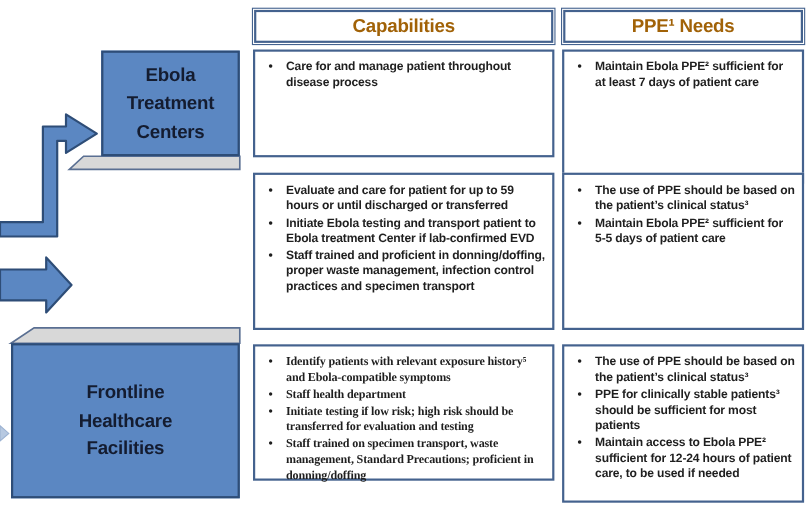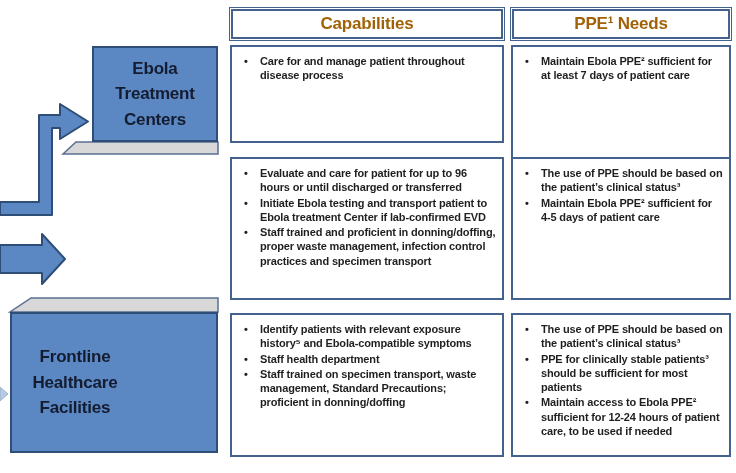--- a/index.html
+++ b/index.html
@@ -15,21 +15,21 @@
   }
   html,body{margin:0;padding:0;background:#fff;}
   .stage{
     position:relative;width:736px;height:473px;background:#ffffff;overflow:hidden;
     font-family:"Liberation Sans","DejaVu Sans",sans-serif;
   }
   .underlay{position:absolute;left:0;top:0;width:736px;height:473px;}
   
   .tier{
     position:absolute;background:var(--tier-fill);border:2px solid var(--tier-border);
-    box-sizing:border-box;display:flex;align-items:center;justify-content:flex-start;text-align:center;
+    box-sizing:border-box;display:flex;align-items:center;justify-content:center;text-align:center;
   }
   .tier-label{
     font-weight:bold;font-size:17px;line-height:1.5;color:var(--text-dark);
     max-width:126px;letter-spacing:-0.2px;
   }
   .tier1{left:92px;top:46px;width:126px;height:96px;}
   .tier2{left:63px;top:154px;width:155px;height:145px;}
   .tier3{left:10px;top:312px;width:208px;height:141px;}
   
   .hdr{
@@ -50,21 +50,21 @@
     position:relative;padding-left:24px;margin:0 0 1px 0;
     font-size:11px;font-weight:600;line-height:1.3;color:var(--body-text);letter-spacing:-0.15px;
   }
   .cbox li::before{
     content:"\2022";position:absolute;left:8px;top:0;font-size:11px;color:var(--body-text);
   }
   .c1{left:230px;top:45px;width:274px;height:98px;}
   .p1{left:511px;top:45px;width:220px;height:122px;}
   .c2{left:230px;top:157px;width:274px;height:143px;}
   .p2{left:511px;top:157px;width:220px;height:143px;}
-  .c3{left:230px;top:313px;width:274px;height:144px;}
+  .c3{left:230px;top:313px;width:274px;height:124px;font-family:Liberation Serif, serif;}
   .p3{left:511px;top:313px;width:220px;height:144px;}
 </style>
 </head>
 <body>
 
 <div class="stage">
 
   <svg class="underlay" width="736" height="473" viewBox="0 0 736 473">
 
     <polygon points="76,142 218,142 218,154 63,154" style="fill:var(--step-face);stroke:var(--step-edge);stroke-width:1.5"></polygon>
@@ -97,36 +97,37 @@
     </ul>
   </div>
   <div class="cbox p1">
     <ul>
       <li>Maintain Ebola PPE² sufficient for at least 7 days of patient care</li>
     </ul>
   </div>
 
   <div class="cbox c2">
     <ul>
-      <li>Evaluate and care for patient for up to 96 hours or until discharged or transferred</li>
+      <li>Evaluate and care for patient for up to 59 hours or until discharged or transferred</li>
       <li>Initiate Ebola testing and transport patient to Ebola treatment Center if lab-confirmed EVD</li>
       <li>Staff trained and proficient in donning/doffing, proper waste management, infection control practices and specimen transport</li>
     </ul>
   </div>
   <div class="cbox p2">
     <ul>
       <li>The use of PPE should be based on the patient’s clinical status³</li>
-      <li>Maintain Ebola PPE² sufficient for 4-5 days of patient care</li>
+      <li>Maintain Ebola PPE² sufficient for 5-5 days of patient care</li>
     </ul>
   </div>
 
   <div class="cbox c3">
     <ul>
       <li>Identify patients with relevant exposure history⁵ and Ebola-compatible symptoms</li>
       <li>Staff health department</li>
+      <li>Initiate testing if low risk; high risk should be transferred for evaluation and testing</li>
       <li>Staff trained on specimen transport, waste management, Standard Precautions; proficient in donning/doffing</li>
     </ul>
   </div>
   <div class="cbox p3">
     <ul>
       <li>The use of PPE should be based on the patient’s clinical status³</li>
       <li>PPE for clinically stable patients³ should be sufficient for most patients</li>
       <li>Maintain access to Ebola PPE² sufficient for 12-24 hours of patient care, to be used if needed</li>
     </ul>
   </div>

